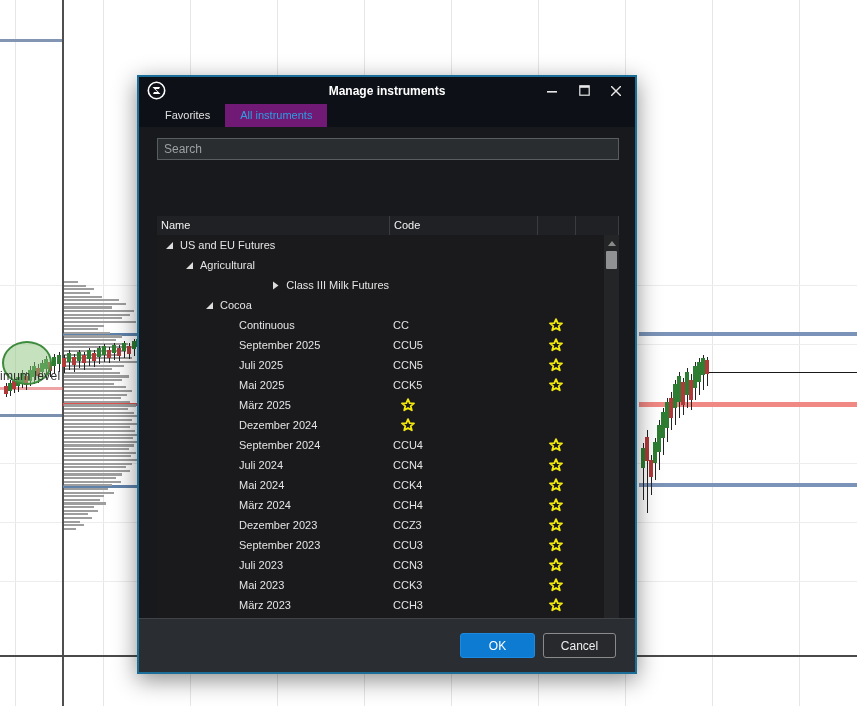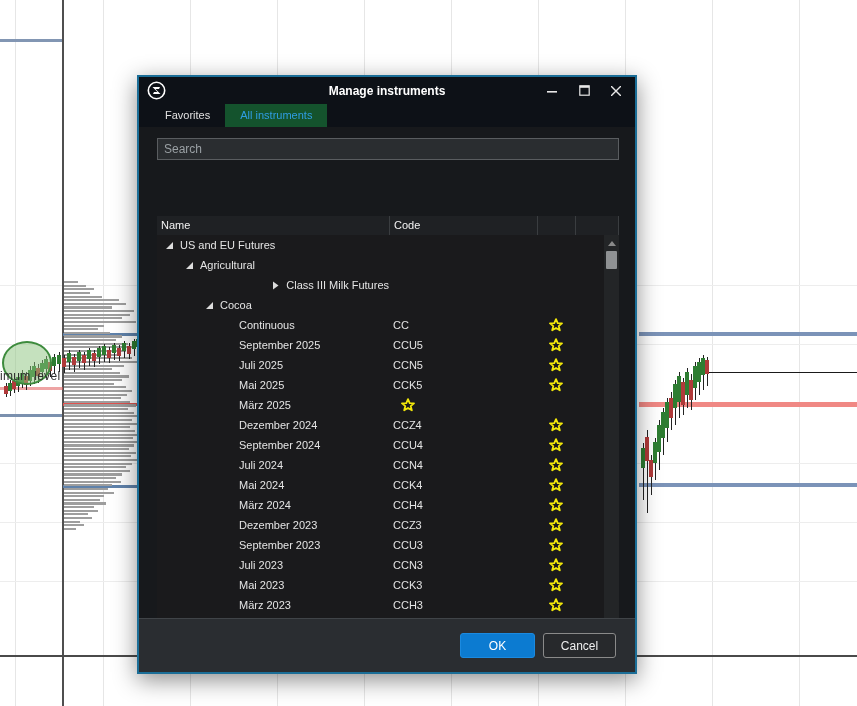--- a/index.html
+++ b/index.html
@@ -17,21 +17,21 @@
   .titlebar{position:absolute;left:0;top:0;right:0;height:27px;background:#0d1117;
     display:flex;align-items:center;}
   .logo{margin-left:8px;display:flex;align-items:center;}
   .title{position:absolute;left:0;right:0;text-align:center;font-weight:bold;font-size:12px;color:#fff;pointer-events:none;}
   .wctrls{margin-left:auto;display:flex;align-items:center;gap:6px;margin-right:6px;z-index:2;}
   .wctrls button{width:26px;height:20px;background:transparent;border:none;color:#e8e8e8;
     display:flex;align-items:center;justify-content:center;padding:0;cursor:pointer;}
   .tabstrip{position:absolute;left:0;top:27px;right:0;height:23px;background:#0d1117;
     display:flex;align-items:flex-end;padding-left:11px;}
   .tab{height:23px;line-height:23px;padding:0 15px;color:#e0e0e0;cursor:pointer;}
-  .tab.active{background:#14532d;color:#2f9de2;}
+  .tab.active{background:#701a75;color:#2f9de2;}
   .client{position:absolute;left:0;top:50px;right:0;height:491px;background:#17191c;}
   .search{position:absolute;left:18px;top:11px;width:448px;height:20px;background:#2a2d30;
     border:1px solid #5a5d60;color:#d8d8d8;font-size:12px;padding:0 6px;outline:none;
     font-family:"Liberation Sans",sans-serif;}
   .search::placeholder{color:#9aa0a4;}
   .table{position:absolute;left:18px;top:89px;width:462px;height:442px;background:#1a1a1c;overflow:hidden;}
   .thead{position:absolute;left:0;top:0;right:0;height:19px;background:#1f2124;display:flex;
     color:#f2f2f2;font-size:11px;line-height:19px;}
   .th{padding-left:4px;box-sizing:border-box;}
   .th.name{width:232px;}
@@ -416,21 +416,20 @@
   <path d="M7 1.2 L8.7 5.1 L13 5.4 L9.7 8.1 L10.8 12.3 L7 10 L3.2 12.3 L4.3 8.1 L1 5.4 L5.3 5.1 Z" fill="none" stroke="#f2e70a" stroke-width="1.8" stroke-linejoin="round"></path>
                   </svg>
                 </span>
               </div>
               <div class="cell-c4"></div>
             </div>
             <div class="trow">
               <div class="cell-name" style="padding-left: 82px;">
                 <span>Dezember 2024</span>
               </div>
-              <div class="cell-code"><span>CCZ4</span></div>
               <div class="cell-c3">
                 <span style="display: inline-flex; cursor: pointer;">
                   <svg width="14" height="14" viewBox="0 0 14 14">
   <path d="M7 1.2 L8.7 5.1 L13 5.4 L9.7 8.1 L10.8 12.3 L7 10 L3.2 12.3 L4.3 8.1 L1 5.4 L5.3 5.1 Z" fill="none" stroke="#f2e70a" stroke-width="1.8" stroke-linejoin="round"></path>
                   </svg>
                 </span>
               </div>
               <div class="cell-c4"></div>
             </div>
             <div class="trow">

